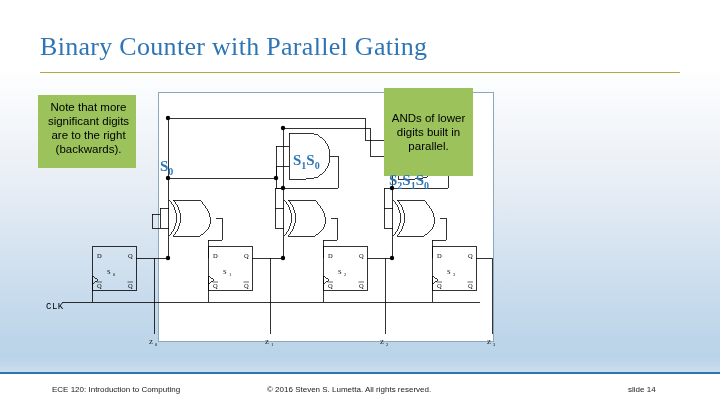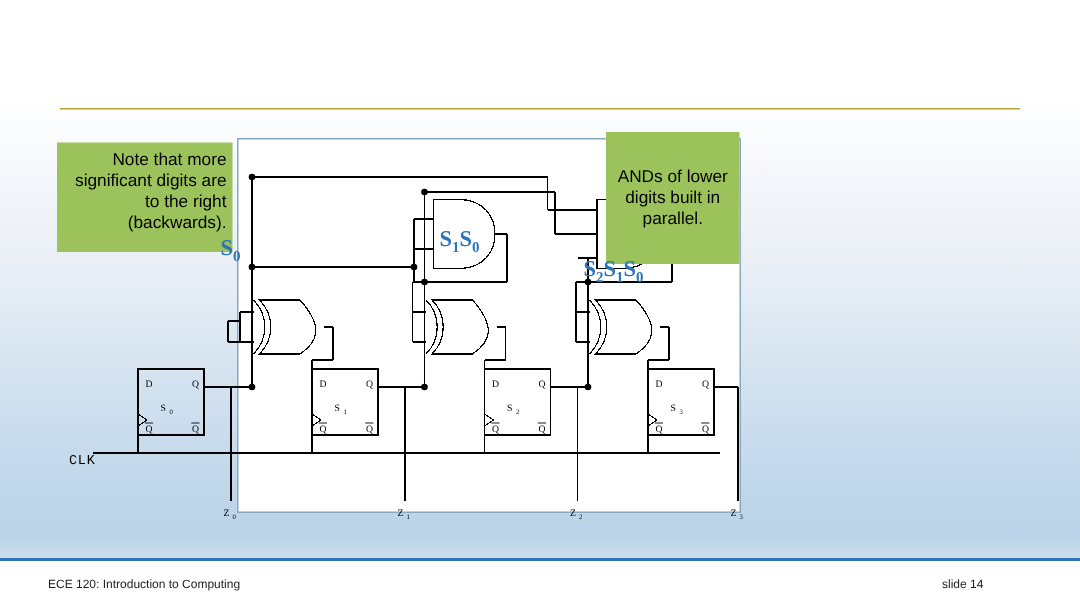--- a/index.html
+++ b/index.html
@@ -60,47 +60,47 @@
     color: #000000;
     font-size: 11.5px;
     line-height: 14px;
     text-align: center;
     padding: 5px 4px;
     box-sizing: border-box;
   }
   .callout-left {
     left: 38px;
     top: 95px;
-    width: 117px;
+    width: 98px;
     height: 73px;
-    text-align: right;
+    text-align: center;
     padding-left: 7px;
   }
   .callout-right {
-    left: 404px;
+    left: 384px;
     top: 88px;
     width: 89px;
     height: 88px;
     display: flex;
     align-items: center;
     justify-content: center;
     text-align: center;
   }
   .sig-label {
     position: absolute;
     color: #2e75b6;
     font-family: "Liberation Serif", serif;
     font-weight: bold;
     font-size: 15px;
     white-space: nowrap;
   }
   .sig-label sub {
     font-size: 10px;
   }
-  .sig-s0 { left: 147px; top: 158px; }
+  .sig-s0 { left: 160px; top: 158px; }
   .sig-s1s0 { left: 293px; top: 152px; }
   .sig-s2s1s0 { left: 389px; top: 172px; }
   .clk-label {
     position: absolute;
     left: 46px;
     top: 302px;
     font-size: 9px;
     color: #000000;
     font-family: Liberation Mono, monospace;
     letter-spacing: 0.5px;
@@ -109,21 +109,21 @@
     position: absolute;
     left: 0;
     top: 372px;
     width: 720px;
     height: 33px;
     background: #ffffff;
     border-top: 2px solid #2e75b6;
   }
   .footer-left {
     position: absolute;
-    left: 32px;
+    left: 52px;
     top: 385px;
     font-size: 8px;
     color: #222222;
   }
   .footer-center {
     position: absolute;
     left: 267px;
     top: 385px;
     font-size: 8px;
     color: #222222;
@@ -135,20 +135,21 @@
     font-size: 8px;
     color: #222222;
     text-align: center;
   }
 </style>
 </head>
 <body>
 
 <div class="slide">
 
+  <div class="title">Binary Counter with Parallel Gating</div>
   <div class="title-rule"></div>
 
   <div class="diagram-area"></div>
 
   <svg class="diagram-svg" viewBox="0 0 640 260" xmlns="http://www.w3.org/2000/svg">
     <g stroke="#000000" stroke-width="0.8" fill="none" shape-rendering="crispEdges">
 
       <rect x="52" y="158" width="44" height="44"></rect>
       <rect x="168" y="158" width="44" height="44"></rect>
       <rect x="283" y="158" width="44" height="44"></rect>
@@ -322,15 +323,16 @@
 
   <div class="callout callout-left">Note that more significant digits are to the right (backwards).</div>
   <div class="callout callout-right">ANDs of lower digits built in parallel.</div>
 
   <div class="sig-label sig-s0">S<sub>0</sub></div>
   <div class="sig-label sig-s1s0">S<sub>1</sub>S<sub>0</sub></div>
   <div class="sig-label sig-s2s1s0">S<sub>2</sub>S<sub>1</sub>S<sub>0</sub></div>
 
   <div class="footer-bar"></div>
   <div class="footer-left">ECE 120: Introduction to Computing</div>
+  <div class="footer-center">© 2016 Steven S. Lumetta.  All rights reserved.</div>
   <div class="footer-right">slide 14</div>
 
 </div>
 
 </body></html>

